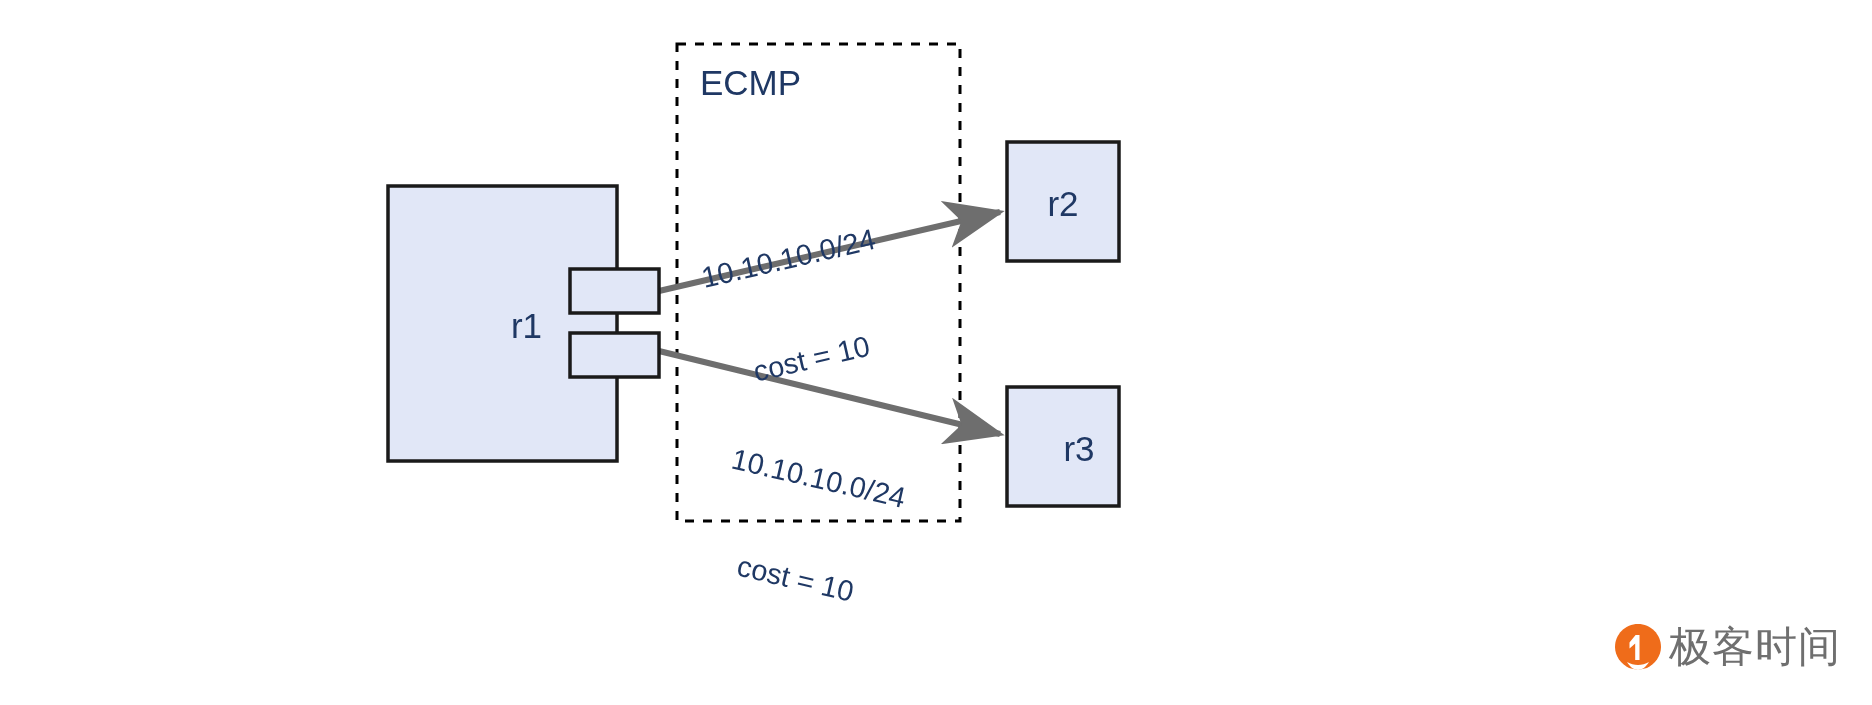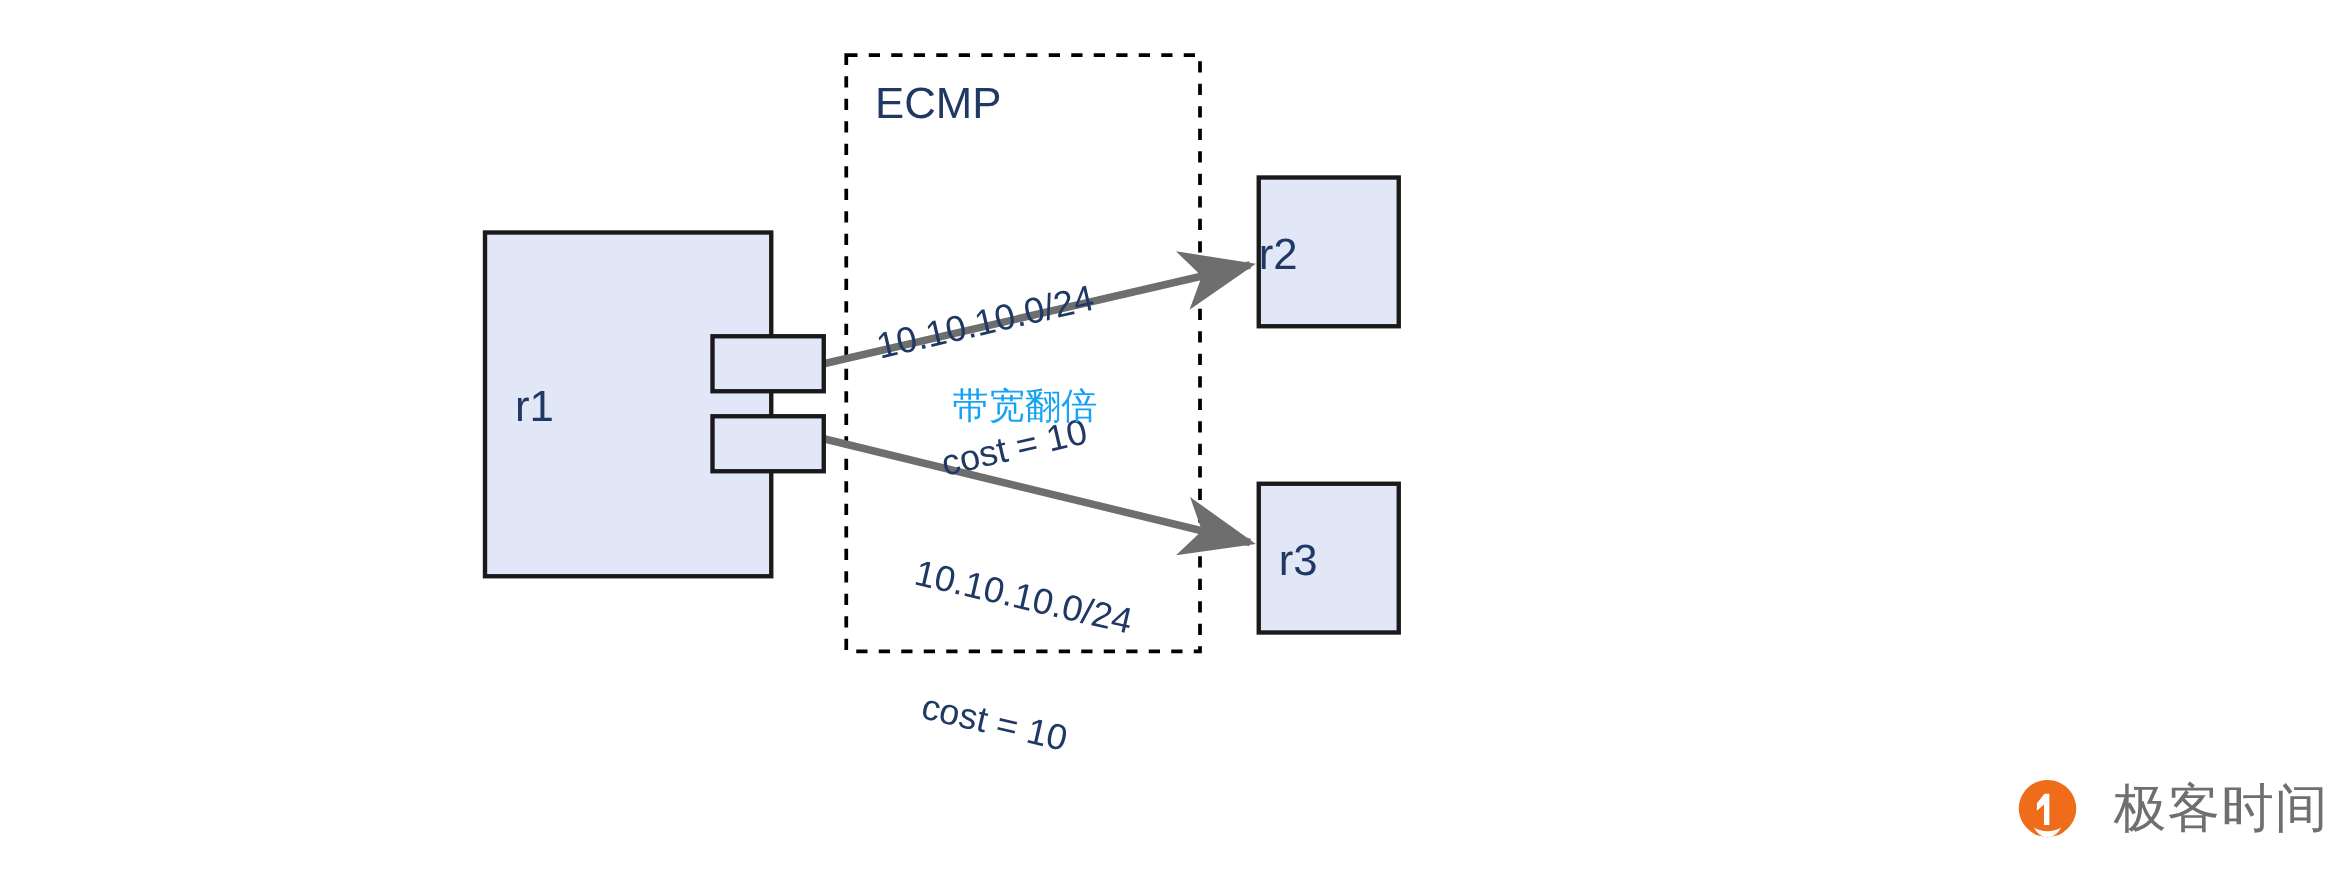--- a/index.html
+++ b/index.html
@@ -29,21 +29,21 @@
   .txt {
     position: absolute;
     white-space: pre;
     font-family: "Liberation Sans", sans-serif;
     color: #1f3864;
     line-height: 1.18;
   }
   .node-label {
     font-size: 35px;
     color: #1f3864;
-    text-align: left;
+    text-align: center;
   }
   .ecmp-label {
     font-size: 35px;
     color: #1f3864;
   }
   .route-label {
     font-size: 29px;
     color: #1f3864;
     text-align: center;
   }
@@ -55,21 +55,21 @@
     font-weight: 400;
   }
 
   
   #watermark {
     position: absolute;
     left: 1613px;
     top: 622px;
     display: flex;
     align-items: center;
-    gap: 28px;
+    gap: 6px;
   }
   #watermark .wm-text {
     font-size: 42px;
     color: #6f6f6f;
     font-family: "DejaVu Sans", sans-serif;
     letter-spacing: 1px;
     line-height: 1;
   }
 </style>
 </head>
@@ -111,21 +111,20 @@
   <div class="txt route-label" style="left:700px; top:172px; width:200px; transform:rotate(-13deg); transform-origin:center center;">
     <div>10.10.10.0/24</div>
     <div>cost = 10</div>
   </div>
 
   <div class="txt route-label" style="left:707px; top:392px; width:200px; transform:rotate(13deg); transform-origin:center center;">
     <div>10.10.10.0/24</div>
     <div>cost = 10</div>
   </div>
 
-  <div class="txt bandwidth-label" style="left:720px; top:308px; width:200px;">带宽翻倍</div>
 
   <div id="watermark">
     <svg width="50" height="50" viewBox="0 0 50 50">
       <path d="M25 2 C12.3 2 2 12.3 2 25 C2 34 8 42 16 46 L25 48 L34 46 C42 42 48 34 48 25 C48 12.3 37.7 2 25 2 Z" fill="#ef6c1a"></path>
       <path d="M25 40 C16 40 9 33.5 9 25 C9 16.5 16 10 25 10 C34 10 41 16.5 41 25 C41 33.5 34 40 25 40 Z" fill="#ffffff" opacity="0"></path>
       <path d="M26.5 13 L26.5 38 L22.2 38 L22.2 21.5 L16.5 26.5 L16.5 20.6 L22.6 13 Z" fill="#ffffff"></path>
       <path d="M14 40 C17 45 21 48 25 48 C29 48 33 45 36 40 C32.5 42 28.8 43 25 43 C21.2 43 17.5 42 14 40 Z" fill="#ffffff"></path>
     </svg>
     <span class="wm-text">极客时间</span>
   </div>

